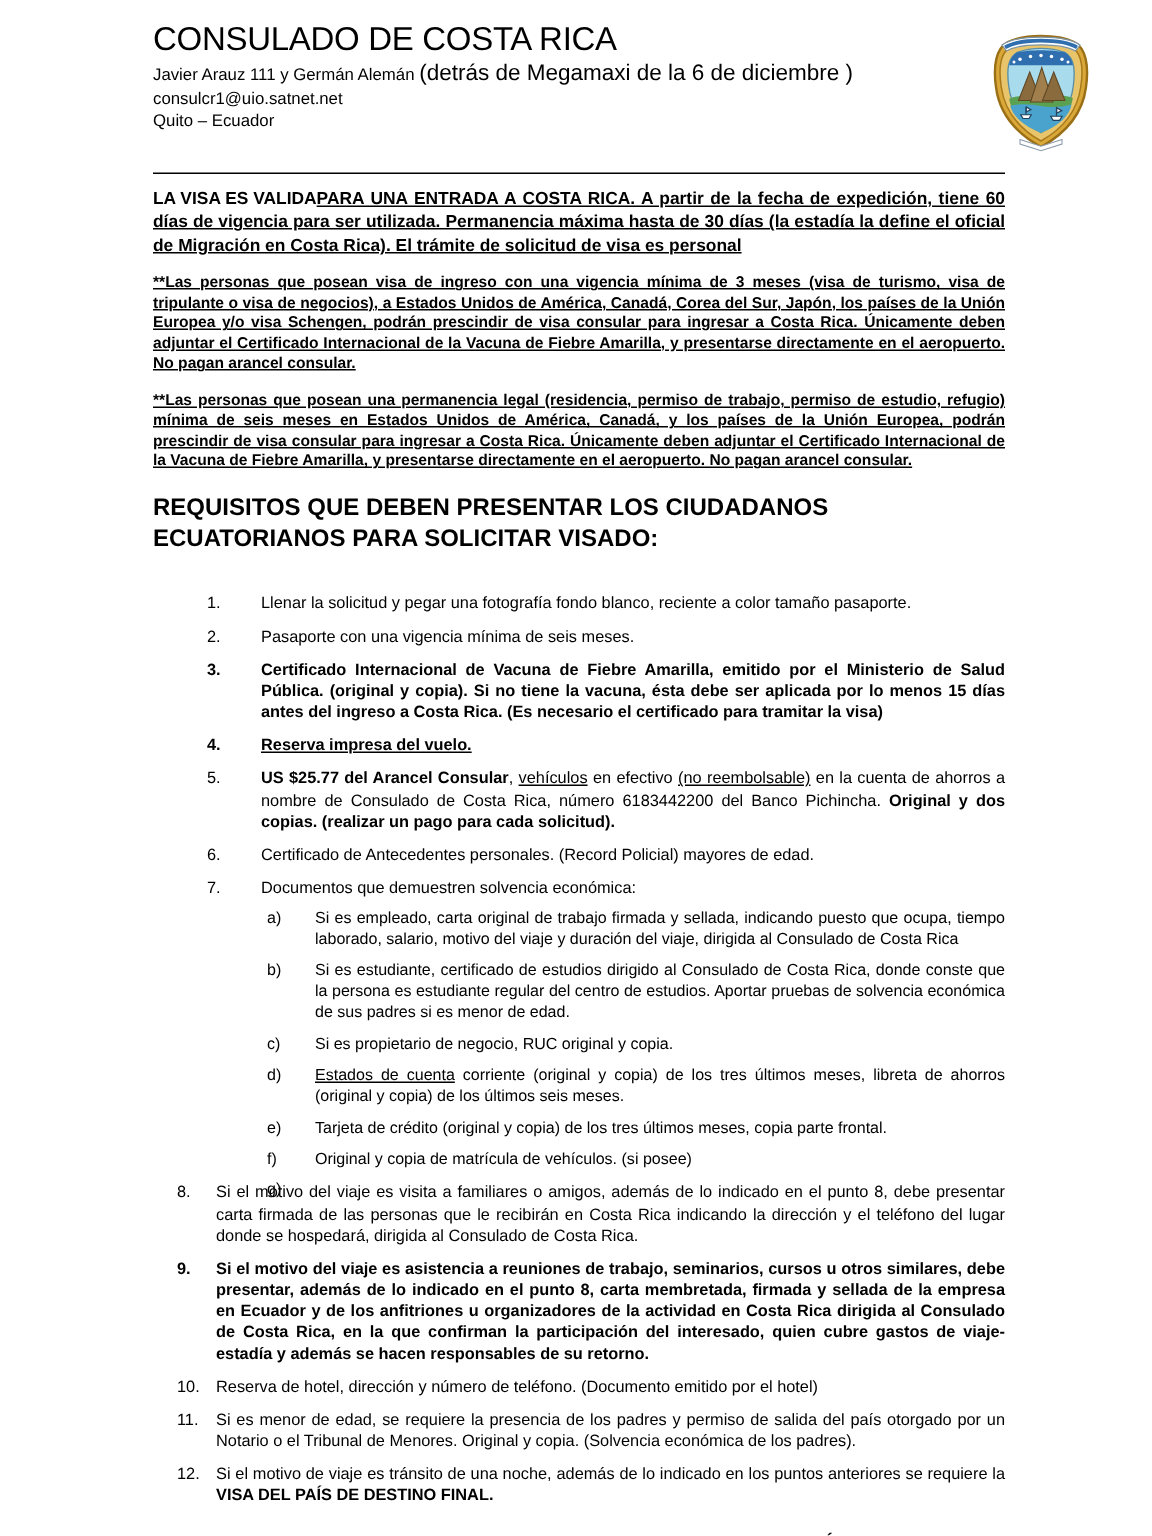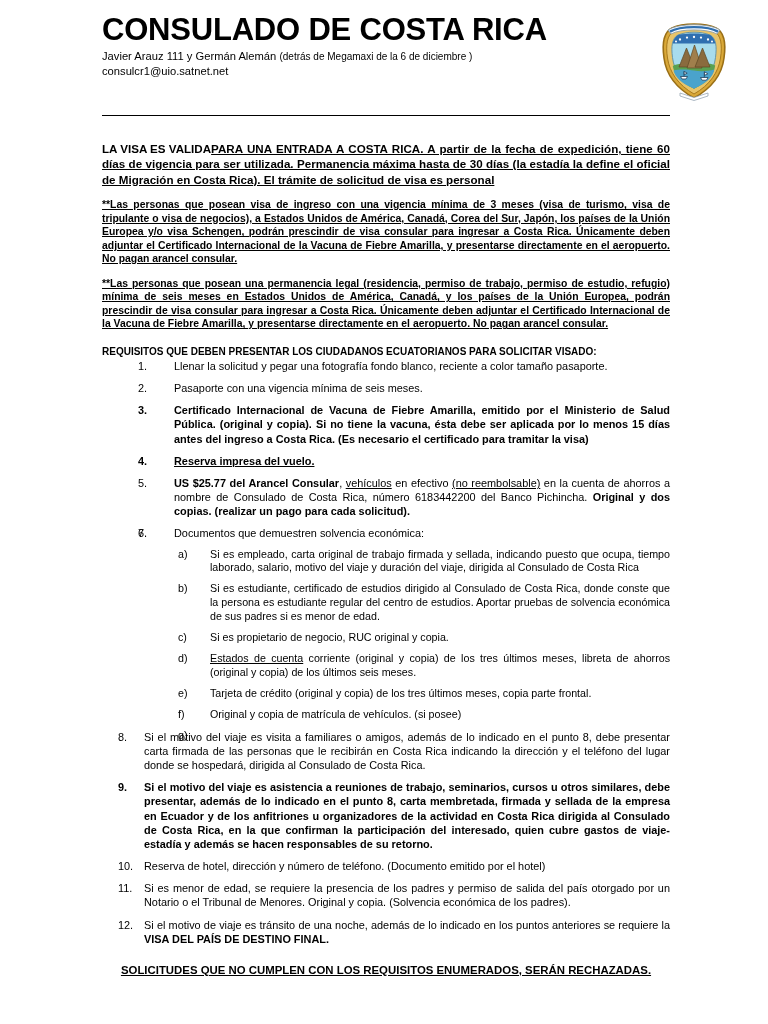--- a/index.html
+++ b/index.html
@@ -23,34 +23,34 @@
     padding: 10px 98px 0 102px;
     position: relative;
   }
 
   
   .header {
     position: relative;
     min-height: 92px;
   }
   .org-title {
-    font-size: 31px;
-    font-weight: bold;
+    font-size: 22px;
+    font-weight: normal;
     letter-spacing: -0.2px;
     line-height: 1.06;
     margin: 4px 0 2px 0;
     white-space: nowrap;
   }
   .addr-line {
     font-size: 11.2px;
     line-height: 1.32;
     white-space: nowrap;
   }
   .addr-line .small {
-    font-size: 10px;
+    font-size: 15px;
   }
   .crest {
     position: absolute;
     right: -62px;
     top: 0px;
     width: 76px;
     height: 92px;
   }
 
   hr.rule {
@@ -66,27 +66,27 @@
     line-height: 1.33;
     text-align: justify;
     margin: 0 0 11px 0;
   }
   .para.bold { font-weight: bold; }
   .para.u { text-decoration: underline; }
   .para.small {
     font-size: 10.4px;
     line-height: 1.3;
   }
-  .nou { text-decoration: none; display: inline-block; margin-top: 16px; }
+  .nou { text-decoration: none; display: inline-block; }
 
   .section-title {
-    font-size: 10px;
+    font-size: 16px;
     font-weight: bold;
     line-height: 1.3;
-    margin: 14px 0 1px 0;
+    margin: 14px 0 25px 0;
   }
 
   
   ol.reqs {
     list-style: none;
     margin: 0;
     padding: 0;
   }
   ol.reqs > li {
     position: relative;
@@ -150,20 +150,21 @@
 </style>
 </head>
 <body>
 
 <div class="page">
 
   <div class="header">
     <div class="org-title">CONSULADO DE COSTA RICA</div>
     <div class="addr-line"><span>Javier Arauz 111 y  Germán Alemán</span> <span class="small">(detrás de Megamaxi de la 6 de diciembre )</span></div>
     <div class="addr-line">consulcr1@uio.satnet.net</div>
+    <div class="addr-line">Quito – Ecuador</div>
 
     <svg class="crest" viewBox="0 0 76 92">
 
       <path d="M16 14 C8 18 6 30 8 44 C10 60 20 74 38 84 C56 74 66 60 68 44 C70 30 68 18 60 14 C54 11 46 10 38 10 C30 10 22 11 16 14 Z" fill="#d9a838" stroke="#9a6f16" stroke-width="1.6"></path>
       <path d="M18 17 C11 21 9.5 31 11.5 44 C13.5 58 22 71 38 80 C54 71 62.5 58 64.5 44 C66.5 31 65 21 58 17 C52 14.5 45 13.5 38 13.5 C31 13.5 24 14.5 18 17 Z" fill="#e8c46a" stroke="#a8791b" stroke-width="1"></path>
 
       <path d="M22 21 C16 24.5 15 32 16.5 43.5 C18 56 25 67 38 74.5 C51 67 58 56 59.5 43.5 C61 32 60 24.5 54 21 C49 19 43.5 18.2 38 18.2 C32.5 18.2 27 19 22 21 Z" fill="#a8dced" stroke="#5c8fa5" stroke-width="0.9"></path>
 
       <path d="M22 21 C30 19 46 19 54 21 C57 22.8 58.6 25.6 59.3 29.5 L16.7 29.5 C17.4 25.6 19 22.8 22 21 Z" fill="#2f6fb0"></path>
       <g fill="#ffffff">
@@ -227,20 +228,21 @@
     <li class="b u-all">
       <span class="num">4.</span>
       <span class="txt">Reserva impresa del vuelo.</span>
     </li>
     <li>
       <span class="num">5.</span>
       <span class="txt"><b class="bd">US $25.77 del Arancel Consular</b>, <u class="ul">vehículos</u> en efectivo <u class="ul">(no reembolsable)</u> en la cuenta de ahorros a nombre de Consulado de Costa Rica, número 6183442200 del Banco  Pichincha.   <b class="bd">Original y dos copias. (realizar un pago para cada solicitud).</b></span>
     </li>
     <li>
       <span class="num">6.</span>
+      <span class="txt">Certificado de Antecedentes personales. (Record Policial) mayores de edad.</span>
     </li>
     <li>
       <span class="num">7.</span>
       <span class="txt">Documentos que demuestren  solvencia económica:</span>
 
       <ol class="subs">
         <li>
           <span class="let">a)</span>
           <span class="txt">Si es empleado, carta original de trabajo firmada y sellada,  indicando puesto que ocupa, tiempo laborado, salario, motivo del viaje y duración del viaje, dirigida al Consulado de Costa Rica</span>
         </li>

